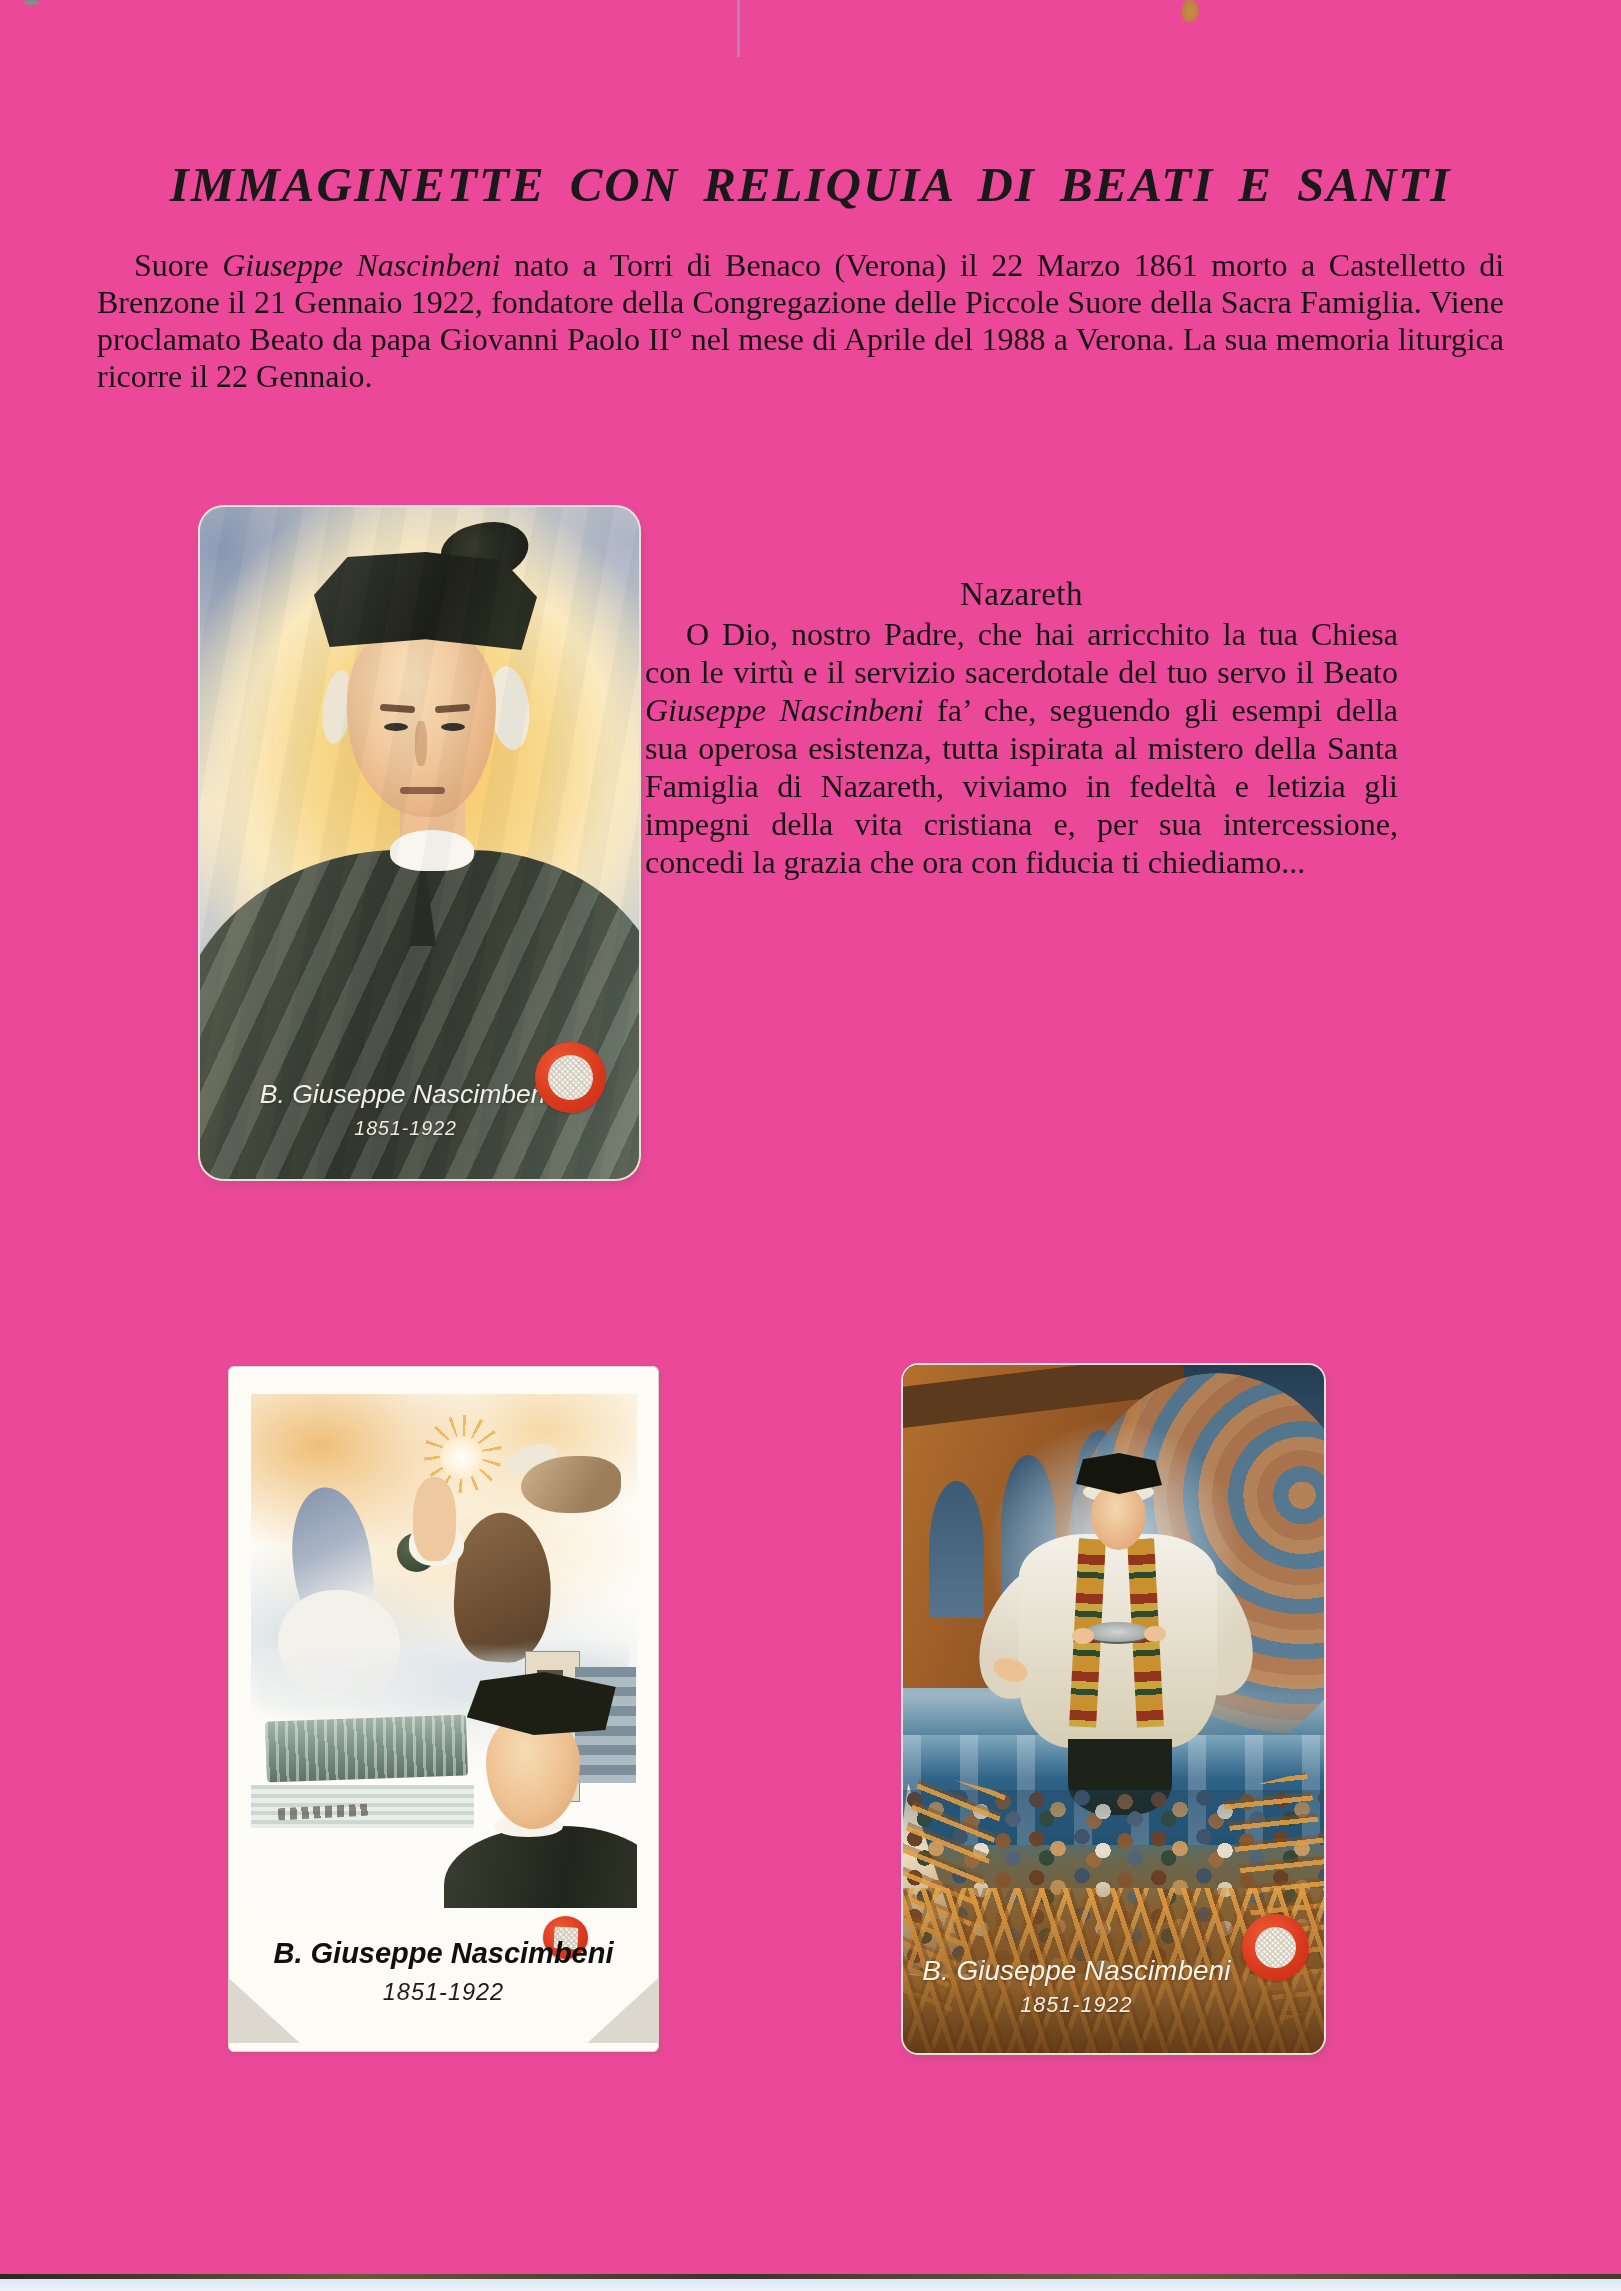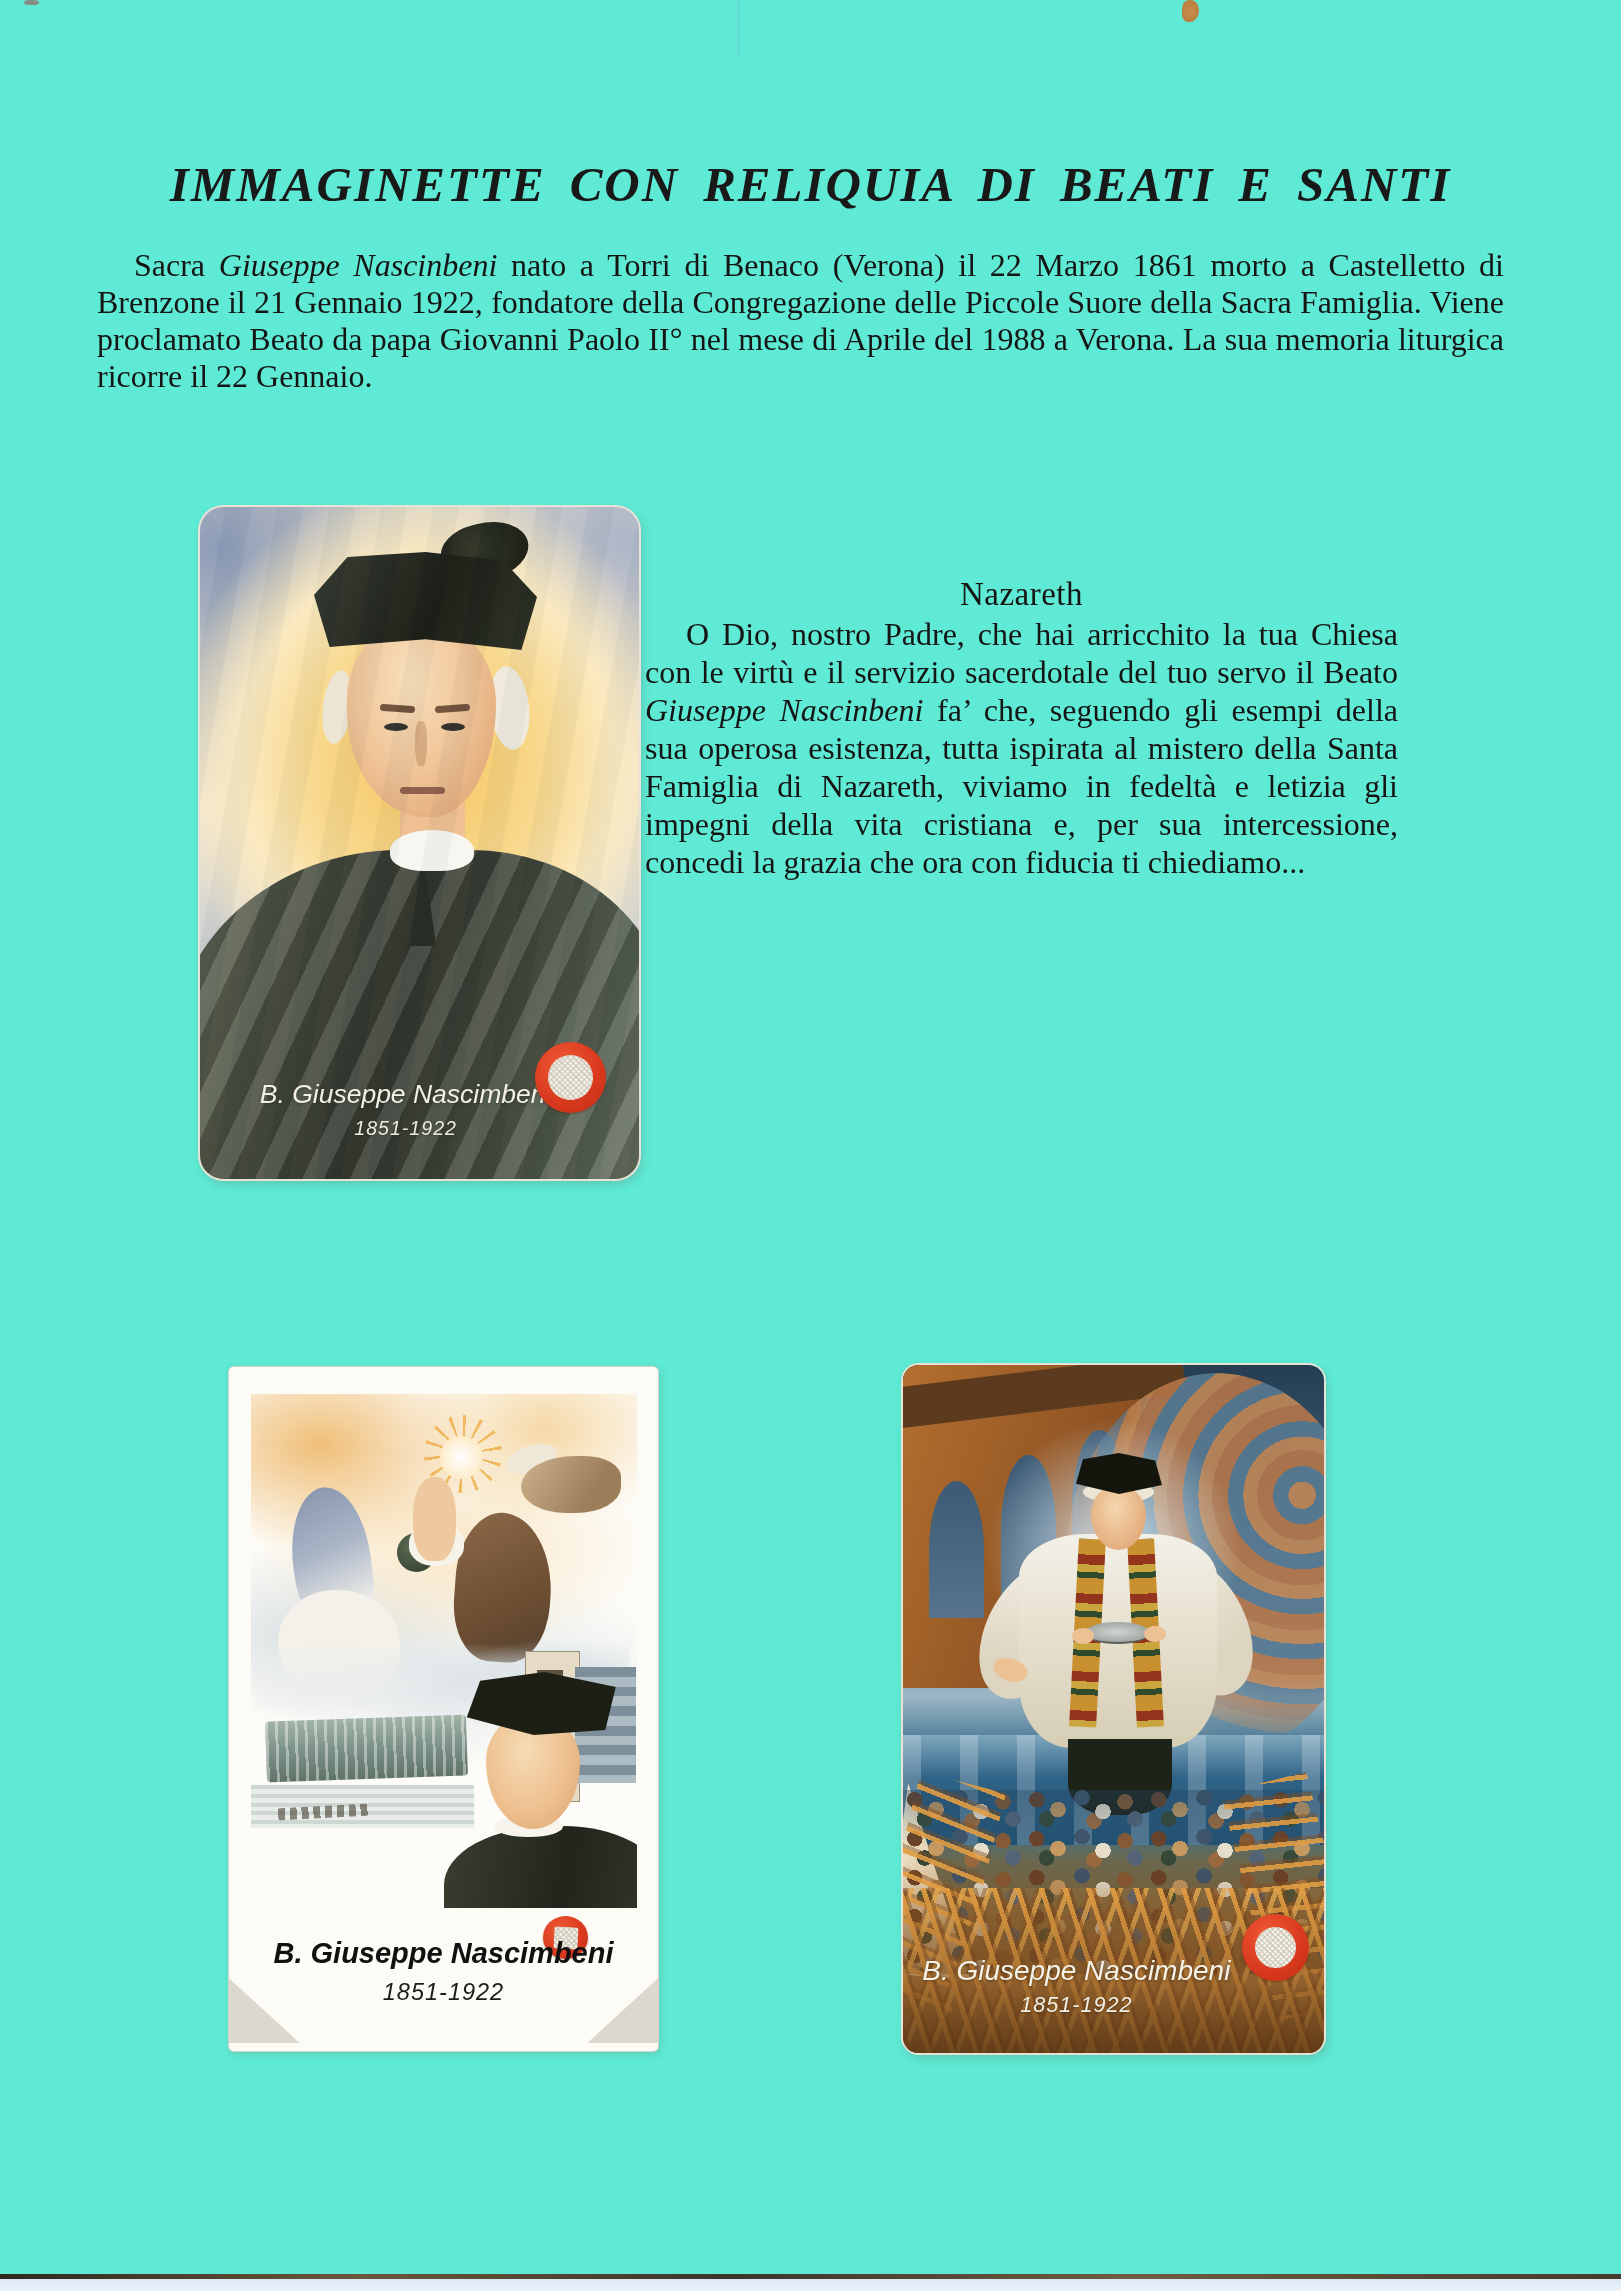--- a/index.html
+++ b/index.html
@@ -1,16 +1,16 @@
 <!DOCTYPE html>
 <html><head>
 <meta charset="utf-8">
 <style>
   html,body{margin:0;padding:0;background:#ffffff;}
-  .page{position:relative;width:1621px;height:2292px;background:#5eead4;overflow:hidden;
+  .page{position:relative;width:1621px;height:2292px;background:#ec4899;overflow:hidden;
         font-family:"Liberation Serif",serif;color:#151515;}
 
   
   .art-tl{position:absolute;left:23.5px;top:0;width:15.7px;height:4.9px;background:#8a8a86;border-radius:40%;}
   .art-cyan{position:absolute;left:737px;top:0;width:2.9px;height:57px;background:rgba(120,205,215,.45);}
   .art-tan{position:absolute;left:1182px;top:0;width:16.7px;height:21.6px;background:radial-gradient(#c98d4b,#b5793a);
            border-radius:46% 54% 60% 40%;}
   .scan-edge{position:absolute;left:0;top:2274px;width:100%;height:4.9px;
              background:linear-gradient(90deg,#2e271e,#6a573c 22%,#3c332a 45%,#6e5c42 70%,#463a2c 100%);}
   .scan-below{position:absolute;left:0;top:2279px;width:100%;height:12.7px;
@@ -218,21 +218,21 @@
 <body>
 
 <div class="page">
 
   <span class="art-tl"></span>
   <span class="art-cyan"></span>
   <span class="art-tan"></span>
 
   <h1 class="title">IMMAGINETTE CON RELIQUIA DI BEATI E SANTI</h1>
 
-  <p class="intro"><span>Sacra </span><i>Giuseppe Nascinbeni</i><span> nato a Torri di Benaco (Verona) il 22 Marzo 1861 morto a Castelletto di Brenzone il 21 Gennaio 1922, fondatore della Congregazione delle Piccole Suore della Sacra Famiglia. Viene proclamato Beato da papa Giovanni Paolo II°  nel mese di Aprile del 1988 a Verona. La sua memoria liturgica ricorre il 22 Gennaio.</span></p>
+  <p class="intro"><span>Suore </span><i>Giuseppe Nascinbeni</i><span> nato a Torri di Benaco (Verona) il 22 Marzo 1861 morto a Castelletto di Brenzone il 21 Gennaio 1922, fondatore della Congregazione delle Piccole Suore della Sacra Famiglia. Viene proclamato Beato da papa Giovanni Paolo II°  nel mese di Aprile del 1988 a Verona. La sua memoria liturgica ricorre il 22 Gennaio.</span></p>
 
   <div class="card1">
     <div class="c1-sky"></div>
     <div class="c1-cassock"></div>
     <div class="c1-chest"></div>
     <div class="c1-neck"></div>
     <div class="c1-collar"></div>
     <div class="c1-hair-l"></div>
     <div class="c1-hair-r"></div>
     <div class="c1-face"></div>

